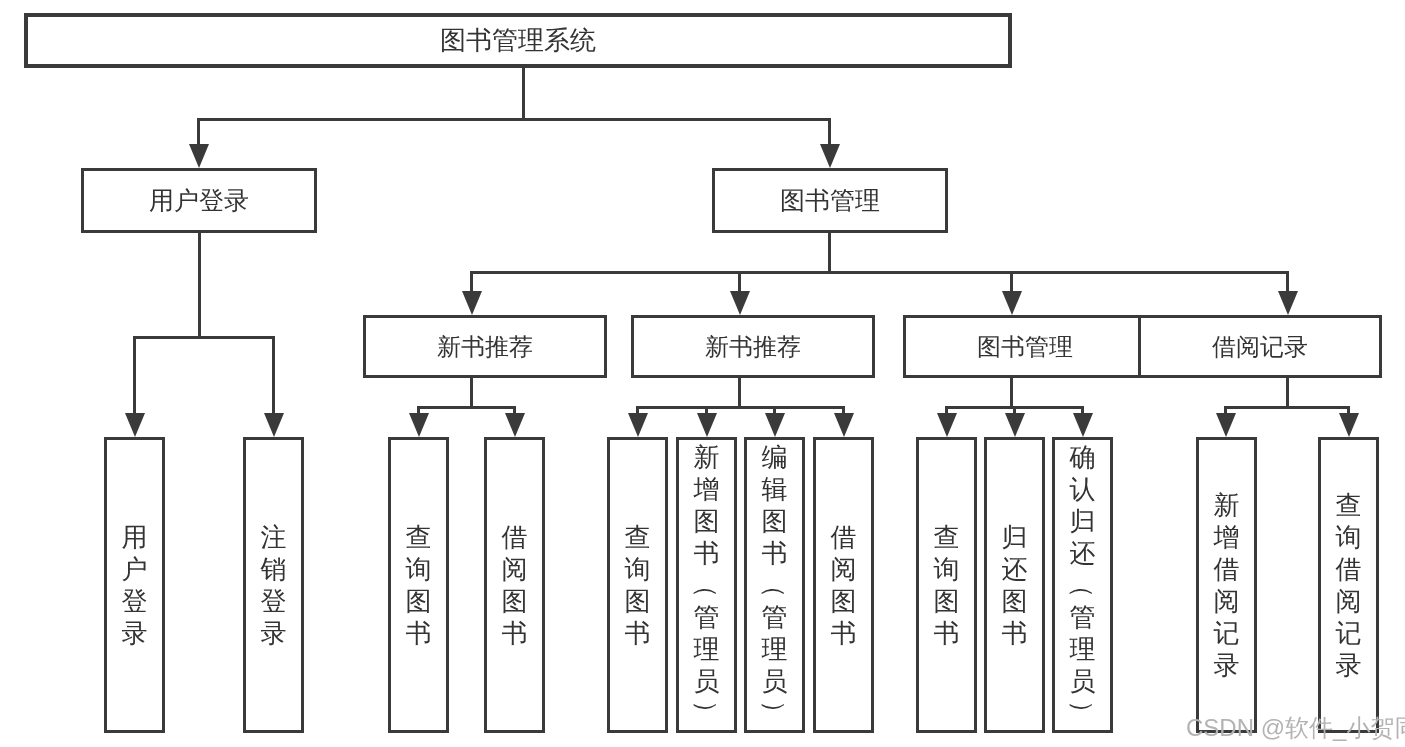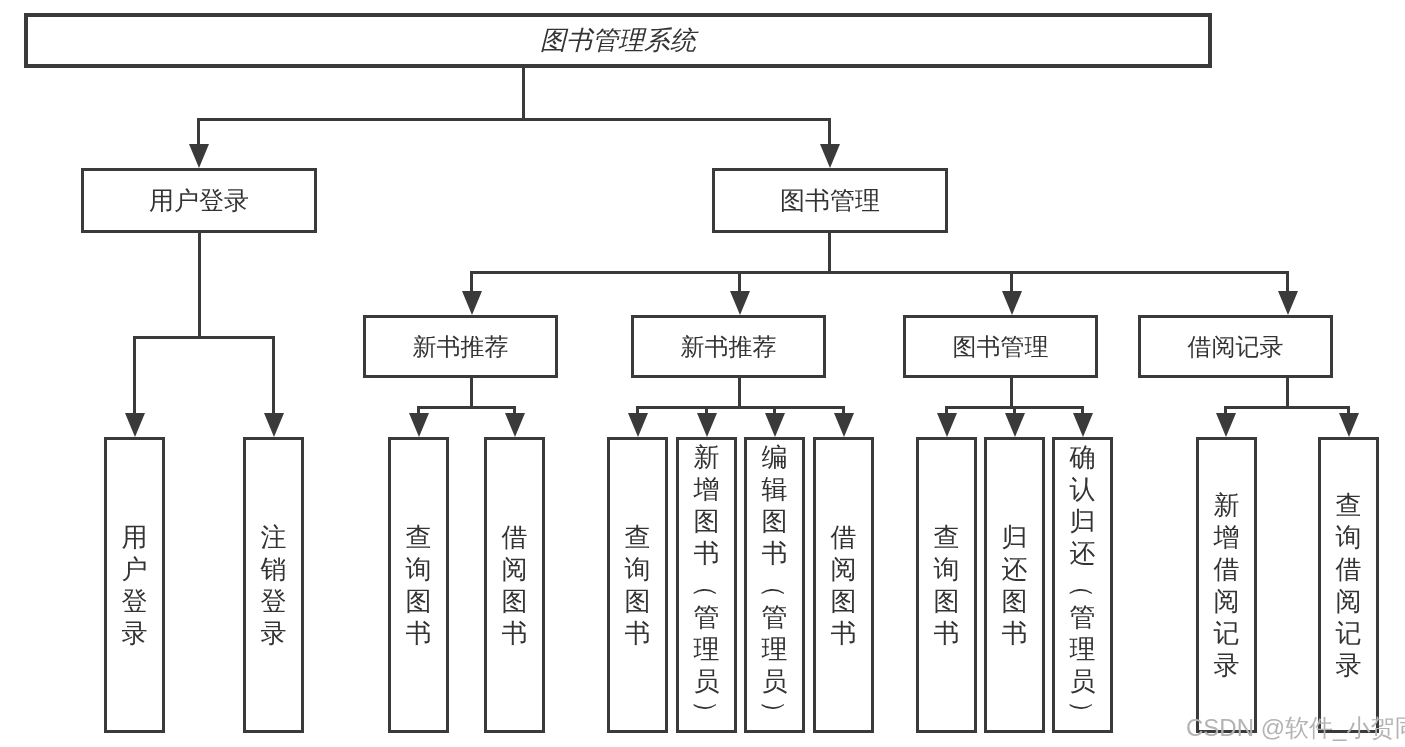--- a/index.html
+++ b/index.html
@@ -16,23 +16,23 @@
     position:absolute;
     box-sizing:border-box;
     background:#ffffff;
     border:3px solid #3a3a3a;
     display:flex;
     align-items:center;
     justify-content:center;
     color:#333333;
     z-index:2;
   }
-  .root  { left:24px;  top:13px;  width:1188px; height:55px; border-width:4px; font-size:26px;font-style:italic; }
+  .root  { left:24px;  top:13px;  width:988px; height:55px; border-width:4px; font-size:26px; }
   .l2    { top:168px; width:236px; height:65px; font-size:25px; }
-  .l3    { top:315px; width:195px; height:63px; font-size:24px; }
+  .l3    { top:315px; width:244px; height:63px; font-size:24px; }
   .leaf  {
     top:437px; width:61px; height:296px;
     flex-direction:column; justify-content:center;
     font-size:26px; gap:6px;
   }
   .vch  { display:block; line-height:1; }
   .vrot { transform:rotate(90deg); }
   .vline, .drop { position:absolute; width:3px; background:#3a3a3a; z-index:1; }
   .hline { position:absolute; height:3px; background:#3a3a3a; z-index:1; }
   .drop::after {

